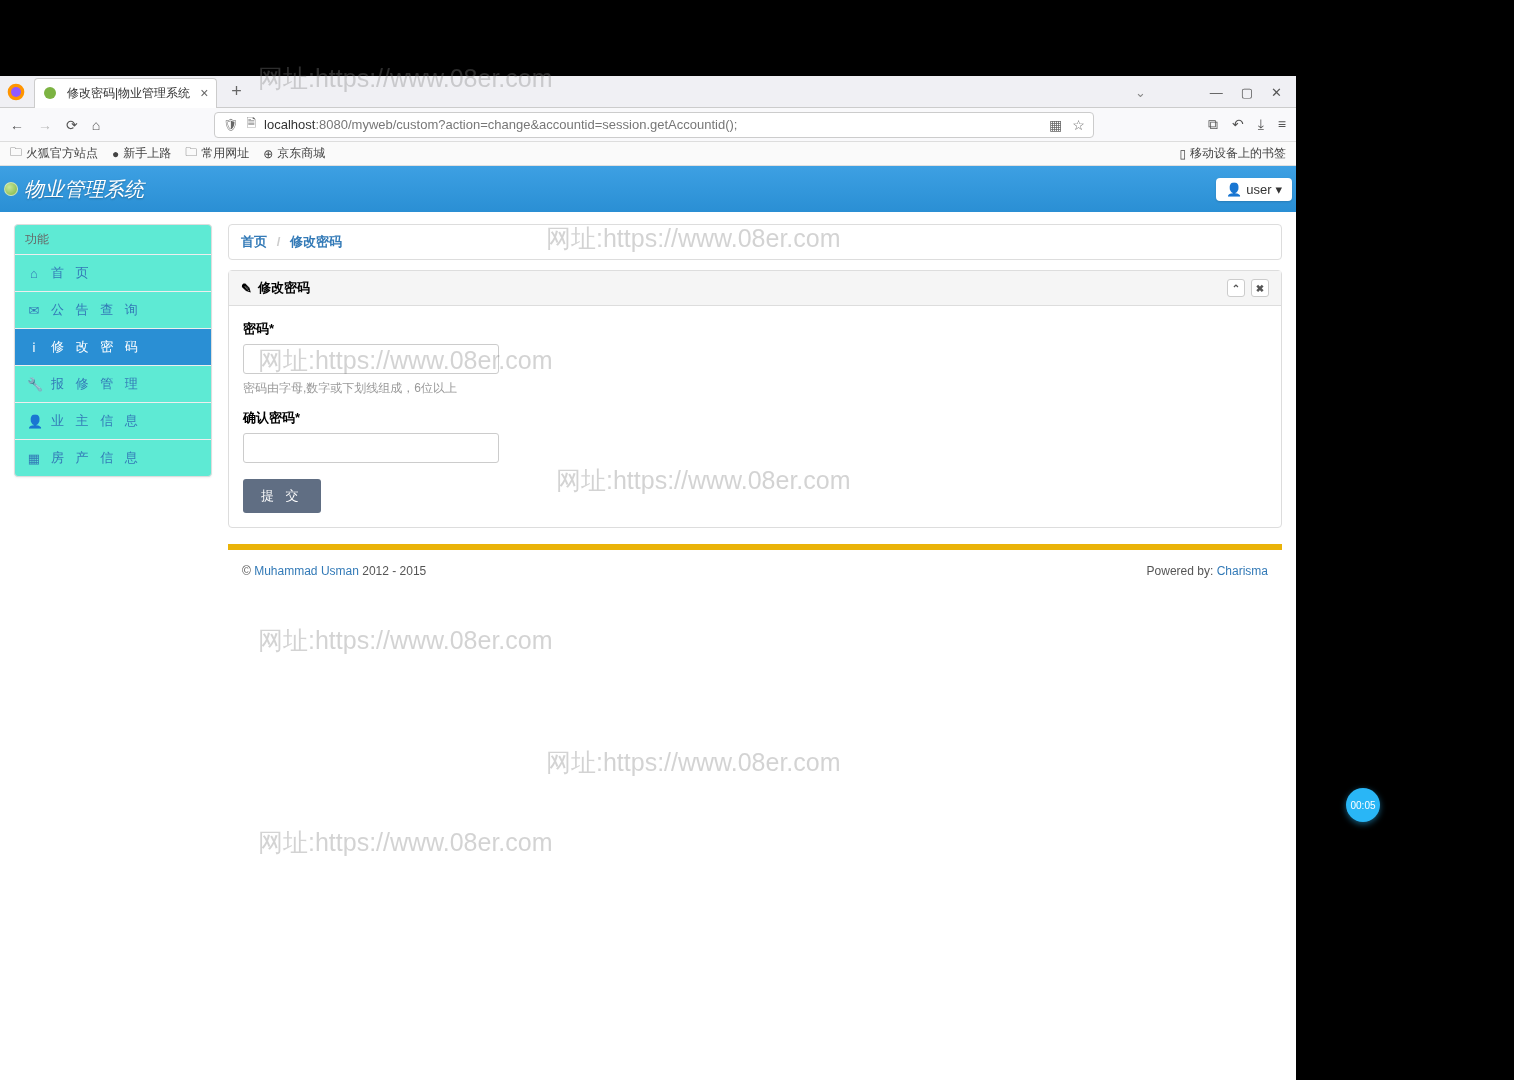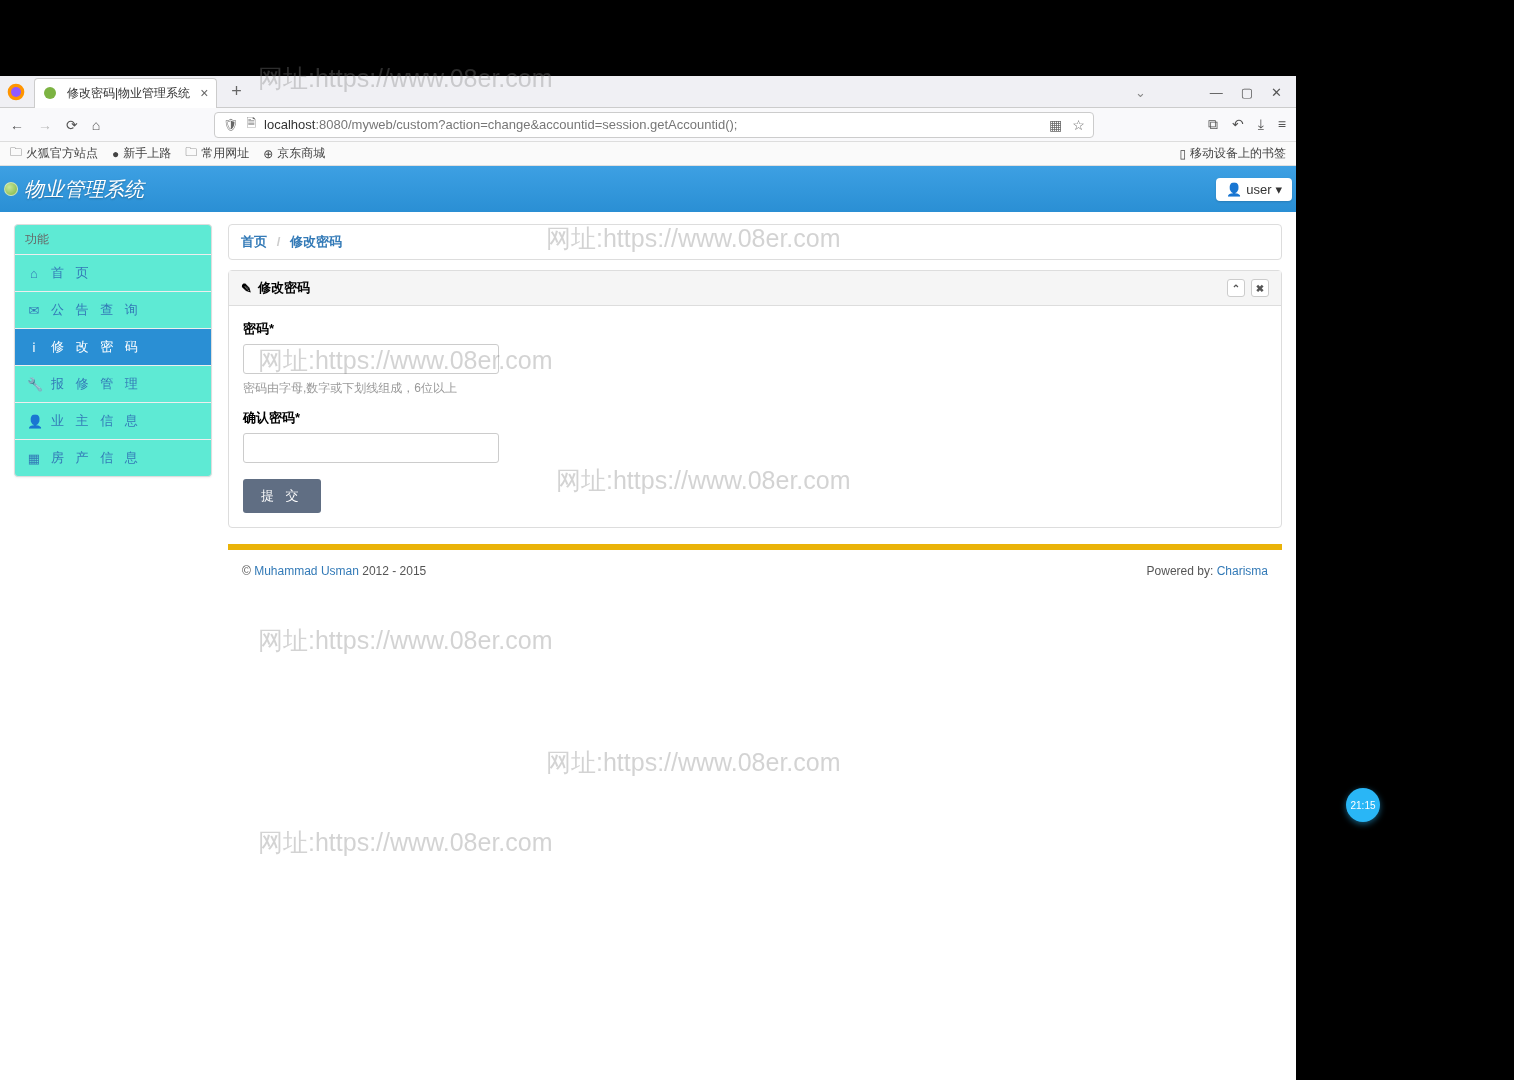--- a/index.html
+++ b/index.html
@@ -182,21 +182,21 @@
 
         <div class="footer">
           <span><span>© </span><a>Muhammad Usman</a><span> 2012 - 2015</span></span>
           <span class="fr"><span>Powered by: </span><a>Charisma</a></span>
         </div>
       </div>
     </div>
   </div>
 </div>
 
-<div class="badge-timer">21:15</div>
+<div class="badge-timer">00:05</div>
 
 <div class="watermark" style="top:62px; left:258px;">网址:https://www.08er.com</div>
 <div class="watermark" style="top:222px; left:546px;">网址:https://www.08er.com</div>
 <div class="watermark" style="top:344px; left:258px;">网址:https://www.08er.com</div>
 <div class="watermark" style="top:464px; left:556px;">网址:https://www.08er.com</div>
 <div class="watermark" style="top:624px; left:258px;">网址:https://www.08er.com</div>
 <div class="watermark" style="top:746px; left:546px;">网址:https://www.08er.com</div>
 <div class="watermark" style="top:826px; left:258px;">网址:https://www.08er.com</div>
 
 </body></html>

